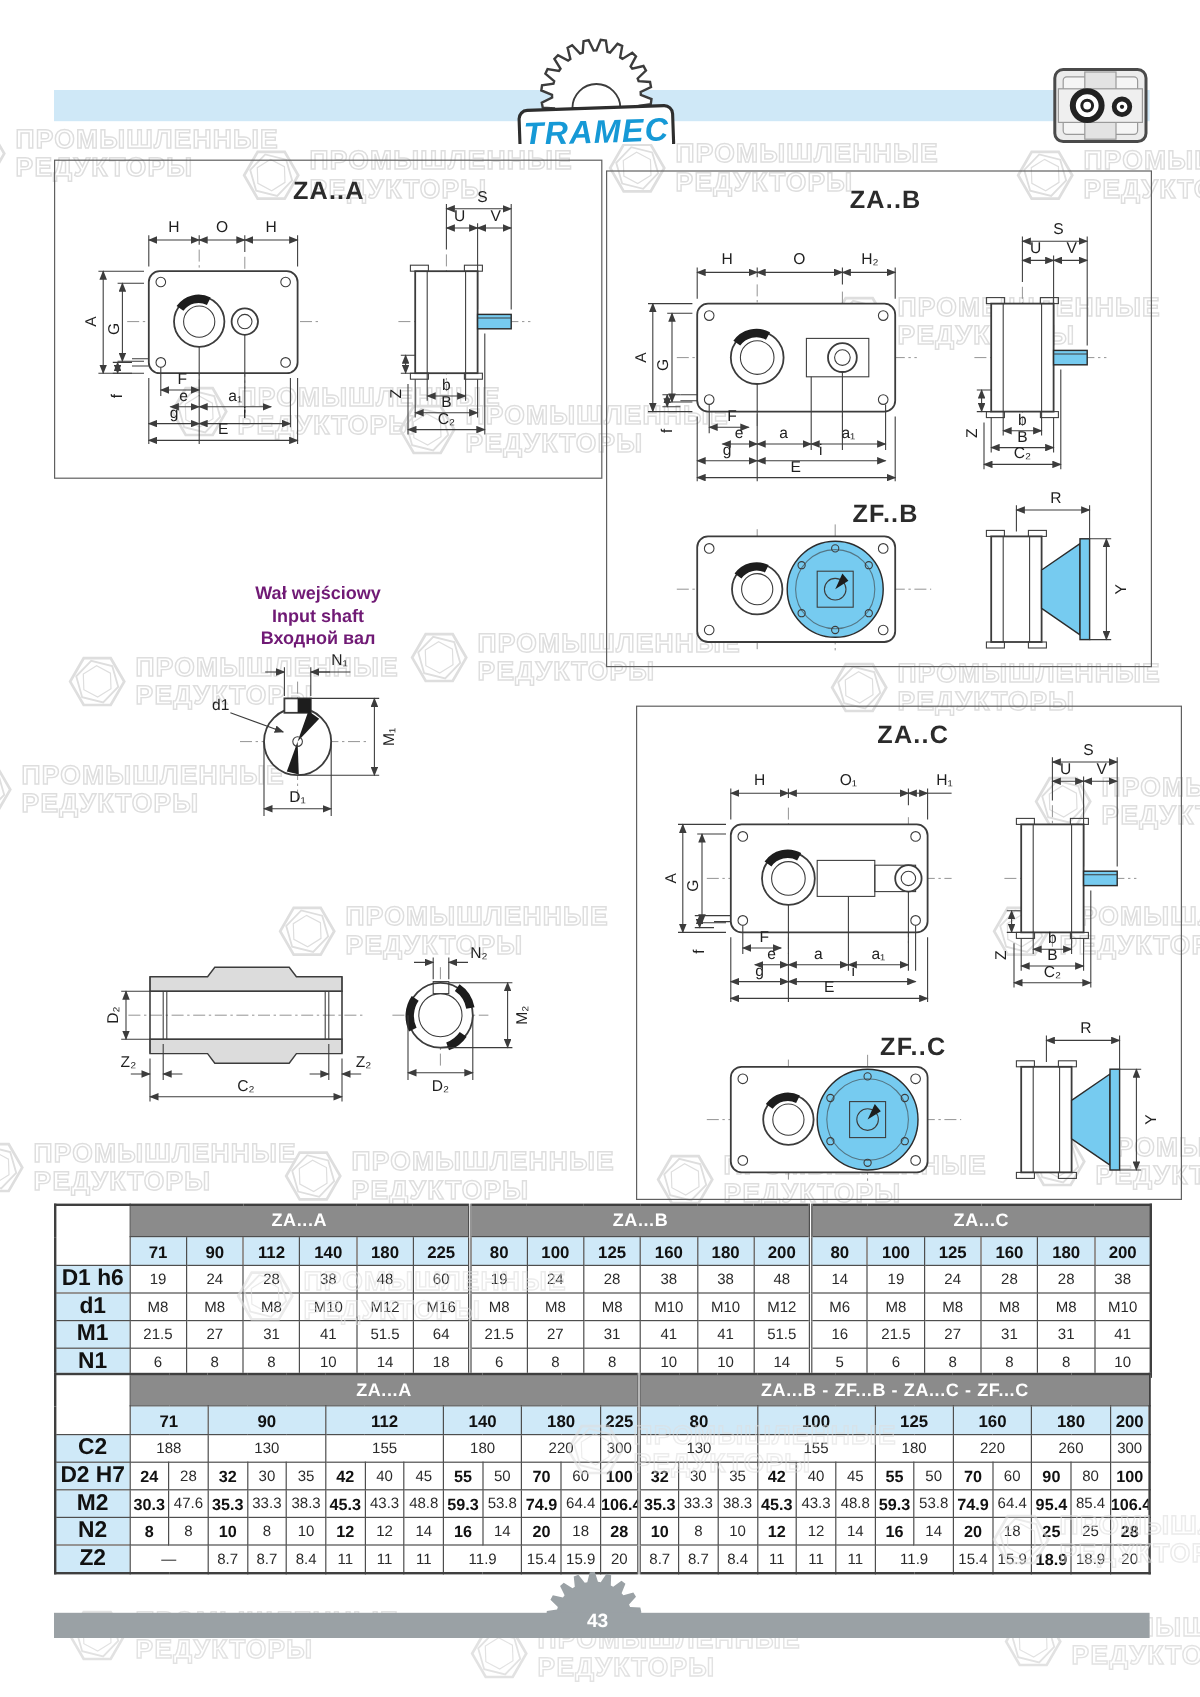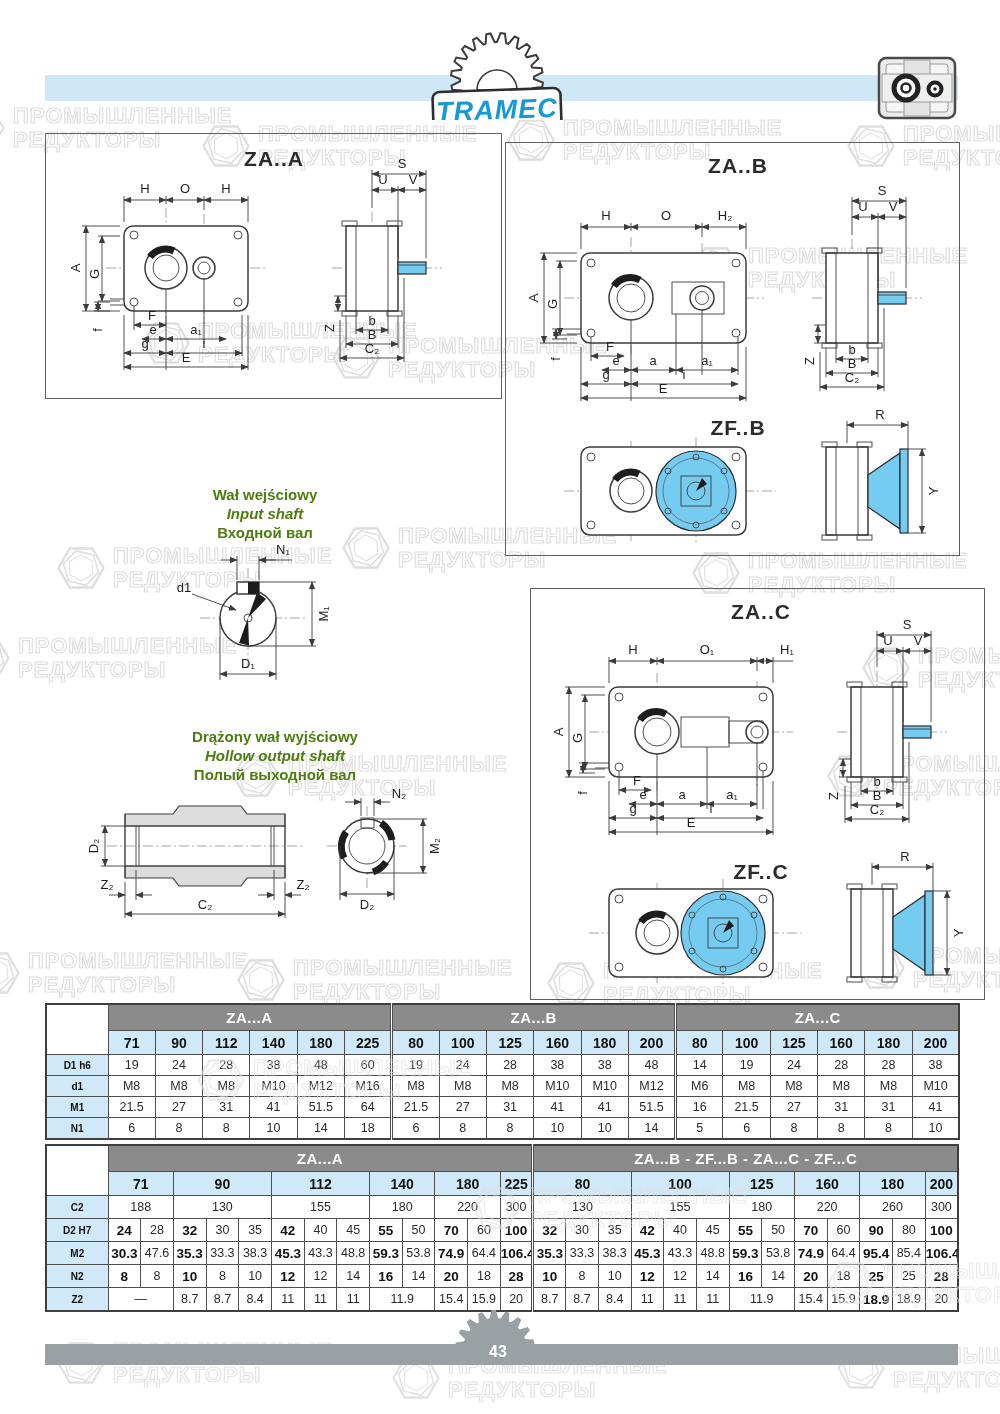--- a/index.html
+++ b/index.html
@@ -22,28 +22,28 @@
   .dk{fill:#1d1d1d;}
   .arc{stroke:#1d1d1d;stroke-width:7;fill:none;}
   .cl{stroke:#8f8f8f;stroke-width:0.8;stroke-dasharray:10 3 2 3;fill:none;}
   .dim{stroke:#3c3c3c;stroke-width:0.9;fill:none;}
   .da{marker-start:url(#aS);marker-end:url(#aE);}
   .de{marker-end:url(#aE);}
   .lbl{font:13px "Liberation Sans","DejaVu Sans",sans-serif;fill:#1f1f1f;text-anchor:middle;}
   .ttl{font:bold 21px "Liberation Sans","DejaVu Sans",sans-serif;fill:#2b2b2b;text-anchor:middle;letter-spacing:1px;}
   .blue{fill:var(--flange);stroke:#2c2c2c;stroke-width:1.2;}
   
-  .shaft-title{position:absolute;text-align:center;font-weight:bold;font-size:15px;color:#4d7c0f;line-height:1.25;z-index:2;}
-  .st-en{font-style:italic;}
+  .shaft-title{position:absolute;text-align:center;font-weight:bold;font-size:15px;color:#701a75;line-height:1.25;z-index:2;}
+  .st-en{}
   
   .dtable{position:absolute;border-collapse:collapse;table-layout:fixed;z-index:2;background:#fff;border:2px solid #3f3f3f;}
   .dtable td{border:1px solid #4e4e4e;text-align:center;vertical-align:middle;padding:0;overflow:hidden;white-space:nowrap;}
   .dtable .gh{background:var(--thead);color:#fff;font-weight:bold;font-size:15px;height:25px;letter-spacing:.5px;}
   .dtable .sz{background:var(--tblue);font-weight:bold;font-size:14px;color:#111;height:23px;}
-  .dtable .lb{background:var(--tblue);font-weight:bold;font-size:10px;color:#111;}
+  .dtable .lb{background:var(--tblue);font-weight:bold;font-size:19px;color:#111;}
   .dtable .dv{background:#fff;font-size:12.5px;color:#2a2a2a;}
   .dtable .pv{font-weight:bold;font-size:13.5px;color:#111;}
   .dtable .corner{background:#fff;}
   .dtable .gsep{border-left:3px double #4e4e4e;}
   #t1 .dv{height:20px;}
   #t2 .dv{height:22px;}
   
   .footer-band{position:absolute;left:45px;top:1344px;width:913px;height:21px;background:var(--footer);z-index:3;}
   .page-num{position:absolute;left:475px;top:1343px;width:46px;text-align:center;color:#fff;
             font-weight:bold;font-size:16px;z-index:4;}
@@ -684,25 +684,20 @@
     <text class="lbl" x="44" y="52">d1</text>
     <line class="dim de" x1="52" y1="54" x2="96" y2="70"></line>
     <path class="dim" d="M119 42 H176 M108 106 H176"></path>
     <line class="dim da" x1="172" y1="42" x2="172" y2="106"></line>
     <text class="lbl" transform="rotate(-90 184 74)" x="184" y="78">M₁</text>
     <path class="dim" d="M80 78 V140 M136 78 V140"></path>
     <line class="dim da" x1="80" y1="134" x2="136" y2="134"></line>
     <text class="lbl" x="108" y="128">D₁</text>
   </svg>
 
-  <div class="shaft-title" style="left:85px;top:728px;width:380px">
-    <div class="st-pl">Drążony wał wyjściowy</div>
-    <div class="st-en">Hollow output shaft</div>
-    <div class="st-ru">Полый выходной вал</div>
-  </div>
   <svg class="abs" style="left:55px;top:788px;z-index:2" width="430" height="165" viewBox="0 0 430 165">
     <line class="cl" x1="52" y1="58" x2="250" y2="58"></line>
     <path class="fillg" d="M70 26 L118 26 L124 18 L186 18 L192 26 L230 26 L230 38 L70 38 Z"></path>
     <path class="fillg" d="M70 90 L70 78 L230 78 L230 90 L192 90 L186 98 L124 98 L118 90 Z"></path>
     <rect class="ol2" x="70" y="38" width="160" height="40" fill="#fff"></rect>
     <path class="ol2" d="M70 26 V90 M230 26 V90 M81 38 V78 M84 38 V78 M216 38 V78 M219 38 V78"></path>
     <path class="dim" d="M70 38 H46 M70 78 H46"></path>
     <line class="dim da" x1="50" y1="38" x2="50" y2="78"></line>
     <text class="lbl" transform="rotate(-90 39 58)" x="39" y="62">D₂</text>
     <path class="dim" d="M70 94 V112 M81 82 V112 M219 82 V112 M230 94 V112"></path>

